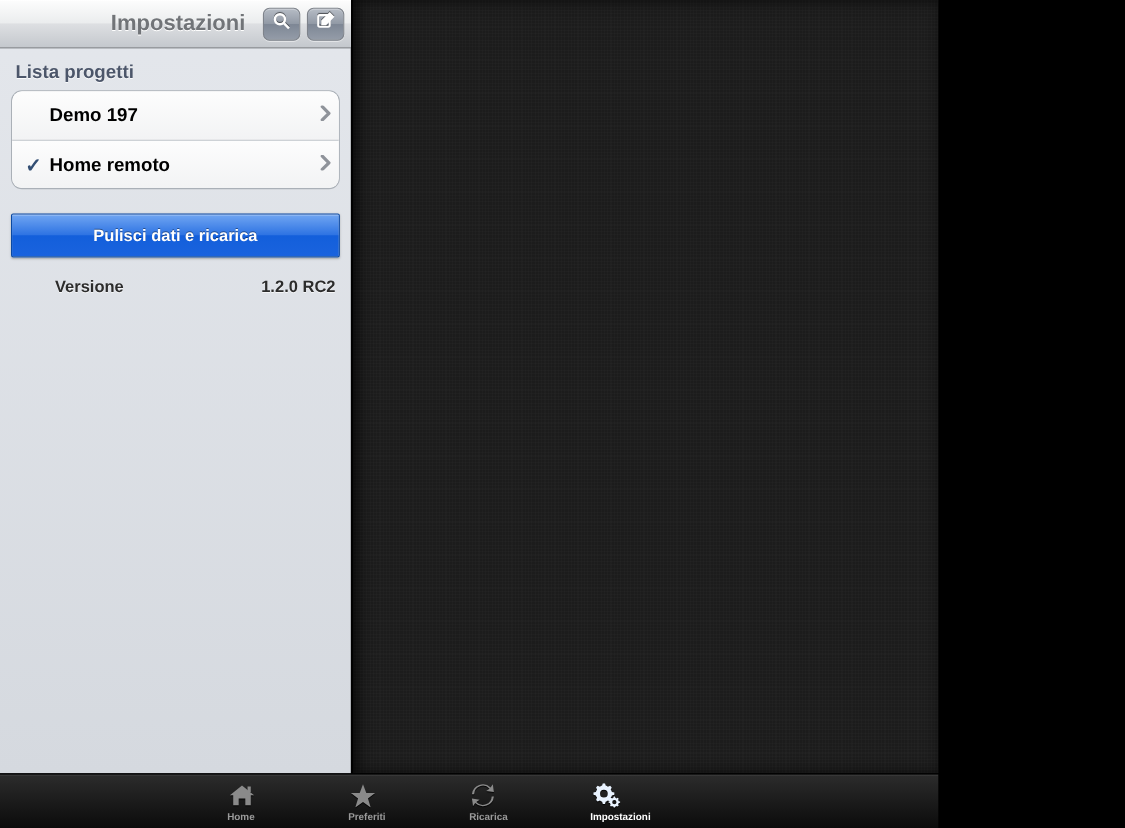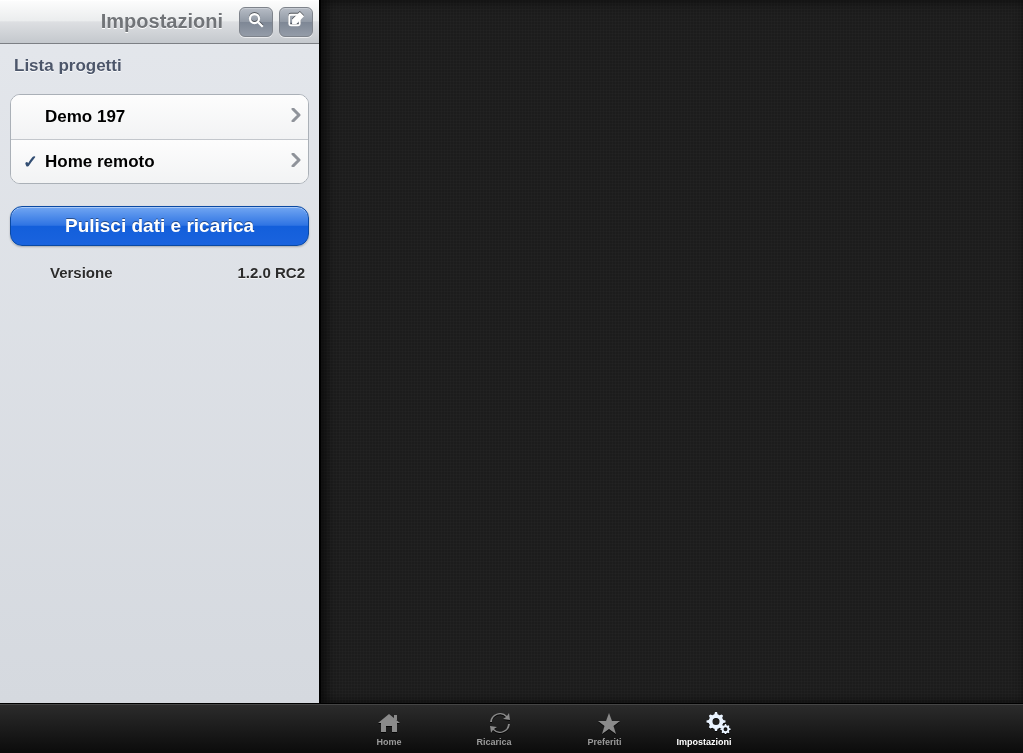--- a/index.html
+++ b/index.html
@@ -1,17 +1,17 @@
 <!DOCTYPE html>
 <html><head>
   <meta charset="utf-8">
   <style>
     * { margin:0; padding:0; box-sizing:border-box; font-family:-apple-system, "Helvetica Neue", Helvetica, Arial, sans-serif; }
     html, body { width:1023px; height:753px; overflow:hidden; background:#000; }
-    .app { width:1023px; height:753px; display:flex; flex-direction:column; background:#000; }
+    .app { width:853px; height:753px; display:flex; flex-direction:column; background:#000; }
     .main { flex:1; display:flex; }
     .sidebar {
       width:320px; height:703px;
       background:linear-gradient(to bottom,#e4e7ec 0%,#d5d9df 100%);
       border-right:1px solid #000;
       display:flex; flex-direction:column;
     }
     .navbar {
       height:44px;
       background:linear-gradient(to bottom,#fdfdfd 0%, #ebedee 48%, #dddfe2 51%, #c4c8cd 100%);
@@ -27,21 +27,21 @@
     .nav-btn {
       width:34px; height:30px; margin-left:6px;
       border:1px solid #7e838b; border-radius:6px;
       background:linear-gradient(to bottom,#b6bcc5 0%, #9199a5 49%, #7e8795 51%, #949ca8 100%);
       display:flex; align-items:center; justify-content:center;
       box-shadow:0 1px 0 rgba(255,255,255,.6), 0 1px 0 rgba(255,255,255,.25) inset;
       color:#fff;
     }
     .nav-btn svg { filter:drop-shadow(0 -1px 0 rgba(0,0,0,.5)); }
     .section-header {
-      padding:12px 12px 18px 14px;
+      padding:12px 12px 6px 14px;
       font-size:17px; font-weight:bold;
       color:#4c566a;
       text-shadow:0 1px 0 rgba(255,255,255,.8);
     }
     .list {
       margin:0 10px;
       border:1px solid #aab0b7;
       border-radius:10px;
       overflow:hidden;
       background:#fff;
@@ -56,23 +56,23 @@
     .row:first-child { border-top:0; }
     .row .check {
       width:22px; color:#324e73; font-weight:bold; font-size:18px;
     }
     .row .label { flex:1; }
     .row .chevron { color:#8f939a; }
     .primary-btn {
       margin:22px 10px 12px 10px;
       height:40px;
       border:1px solid #0a49a3;
-      border-radius:12px;
+      border-radius:2px;
       background:linear-gradient(to bottom,#71a6f2 0%,#2f74e3 48%,#135fdb 51%,#1a63de 100%);
-      color:#fff; font-weight:bold; font-size:19px;
+      color:#fff; font-weight:bold; font-size:15px;
       display:flex; align-items:center; justify-content:center;
       text-shadow:0 -1px 0 rgba(0,0,0,.4);
       box-shadow:0 1px 2px rgba(0,0,0,.25), 0 1px 0 rgba(255,255,255,.4) inset;
     }
     .version-row {
       display:flex; justify-content:space-between;
       padding:6px 14px;
       font-size:15px; font-weight:bold; color:#2c2c2c;
       text-shadow:0 1px 0 rgba(255,255,255,.7);
       margin-left:36px;
@@ -87,21 +87,21 @@
     }
     .tabbar {
       height:50px;
       background:linear-gradient(to bottom,#2c2c2c 0%,#0b0b0b 100%);
       border-top:1px solid #000;
       box-shadow:0 1px 0 rgba(255,255,255,.12) inset;
       display:flex; align-items:stretch; justify-content:center;
     }
     .tab {
       width:110px;
-      display:flex; flex-direction:column; align-items:flex-end; justify-content:center;
+      display:flex; flex-direction:column; align-items:flex-start; justify-content:center;
       gap:2px;
       color:#9a9a9a;
     }
     .tab.active { color:#fff; }
     .tab .icon { height:24px; display:flex; align-items:center; justify-content:center; }
     .tab .icon svg { filter:drop-shadow(0 1px 0 rgba(0,0,0,.8)); }
     .tab-label { font-size:9px; font-weight:bold; }
     .tab.active .icon svg { fill:#e9f3ff; }
   </style>
 </head>
@@ -172,34 +172,34 @@
       <span class="icon">
         <svg width="26" height="22" viewBox="0 0 26 22" fill="#8a8a8a">
           <path d="M13 2 L24 11 L21 11 L21 20 L16 20 L16 14 L10 14 L10 20 L5 20 L5 11 L2 11 Z"></path>
           <rect x="18" y="3" width="3" height="5"></rect>
         </svg>
       </span>
       <span class="tab-label">Home</span>
     </div>
     <div class="tab">
       <span class="icon">
+        <svg width="26" height="22" viewBox="0 0 26 22" fill="#8a8a8a">
+          <path d="M13 1 L16 9 L24 9 L17.5 14 L20 22 L13 17 L6 22 L8.5 14 L2 9 L10 9 Z"></path>
+        </svg>
+      </span>
+      <span class="tab-label">Preferiti</span>
+    </div>
+    <div class="tab">
+      <span class="icon">
         <svg width="24" height="22" viewBox="0 0 24 22" fill="#8a8a8a">
           <path d="M4 10 A8 8 0 0 1 18 5 L15 7 L22 8 L21 1 L19 4 A10 10 0 0 0 2 10 Z"></path>
           <path d="M20 12 A8 8 0 0 1 6 17 L9 15 L2 14 L3 21 L5 18 A10 10 0 0 0 22 12 Z"></path>
         </svg>
       </span>
       <span class="tab-label">Ricarica</span>
-    </div>
-    <div class="tab">
-      <span class="icon">
-        <svg width="26" height="22" viewBox="0 0 26 22" fill="#8a8a8a">
-          <path d="M13 1 L16 9 L24 9 L17.5 14 L20 22 L13 17 L6 22 L8.5 14 L2 9 L10 9 Z"></path>
-        </svg>
-      </span>
-      <span class="tab-label">Preferiti</span>
     </div>
     <div class="tab active">
       <span class="icon">
         <svg width="28" height="22" viewBox="0 0 28 22" fill="#d8e8ff">
           <g transform="translate(2,0)">
             <path d="M9 0 L11 0 L11.6 2.2 A7 7 0 0 1 13.6 3.3 L15.7 2.4 L17.1 3.8 L16.2 5.9 A7 7 0 0 1 17.3 7.9 L19.5 8.5 L19.5 10.5 L17.3 11.1 A7 7 0 0 1 16.2 13.1 L17.1 15.2 L15.7 16.6 L13.6 15.7 A7 7 0 0 1 11.6 16.8 L11 19 L9 19 L8.4 16.8 A7 7 0 0 1 6.4 15.7 L4.3 16.6 L2.9 15.2 L3.8 13.1 A7 7 0 0 1 2.7 11.1 L0.5 10.5 L0.5 8.5 L2.7 7.9 A7 7 0 0 1 3.8 5.9 L2.9 3.8 L4.3 2.4 L6.4 3.3 A7 7 0 0 1 8.4 2.2 Z M10 6 A3.5 3.5 0 1 0 10 13 A3.5 3.5 0 1 0 10 6 Z"></path>
           </g>
           <g transform="translate(16,12) scale(0.55)">
             <path d="M9 0 L11 0 L11.6 2.2 A7 7 0 0 1 13.6 3.3 L15.7 2.4 L17.1 3.8 L16.2 5.9 A7 7 0 0 1 17.3 7.9 L19.5 8.5 L19.5 10.5 L17.3 11.1 A7 7 0 0 1 16.2 13.1 L17.1 15.2 L15.7 16.6 L13.6 15.7 A7 7 0 0 1 11.6 16.8 L11 19 L9 19 L8.4 16.8 A7 7 0 0 1 6.4 15.7 L4.3 16.6 L2.9 15.2 L3.8 13.1 A7 7 0 0 1 2.7 11.1 L0.5 10.5 L0.5 8.5 L2.7 7.9 A7 7 0 0 1 3.8 5.9 L2.9 3.8 L4.3 2.4 L6.4 3.3 A7 7 0 0 1 8.4 2.2 Z M10 6 A3.5 3.5 0 1 0 10 13 A3.5 3.5 0 1 0 10 6 Z"></path>
           </g>

